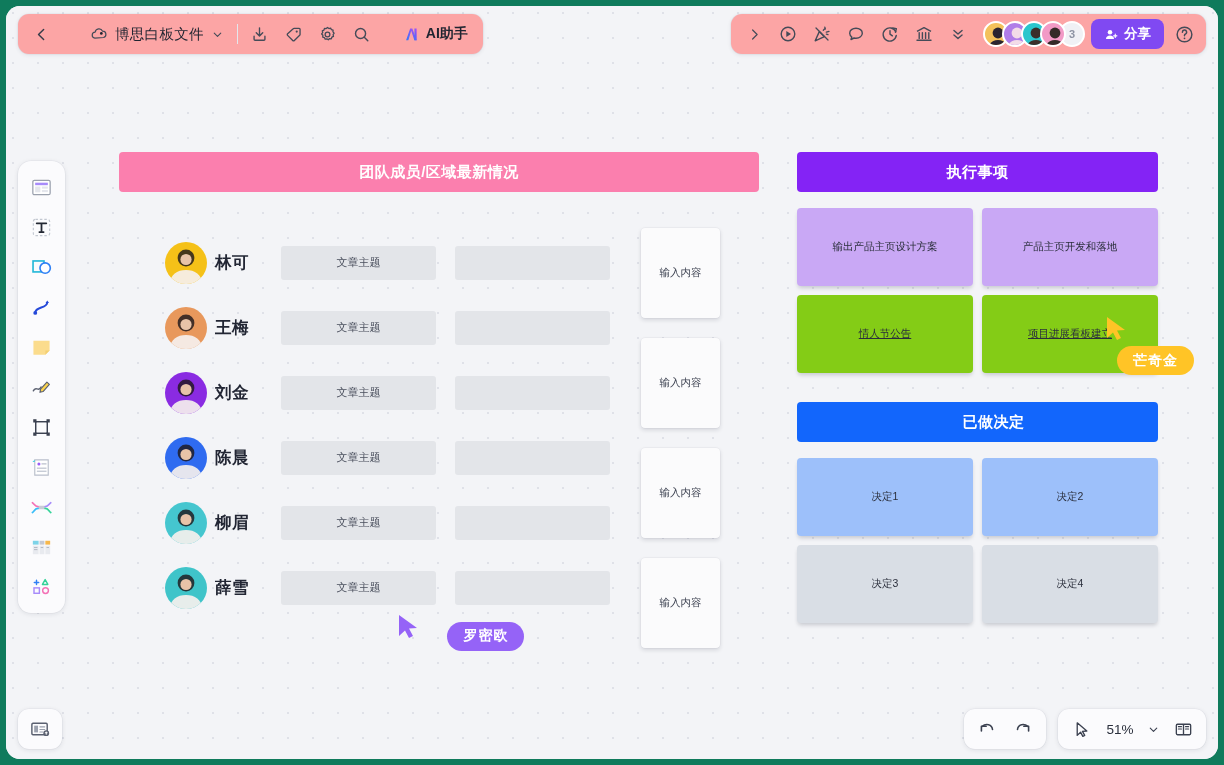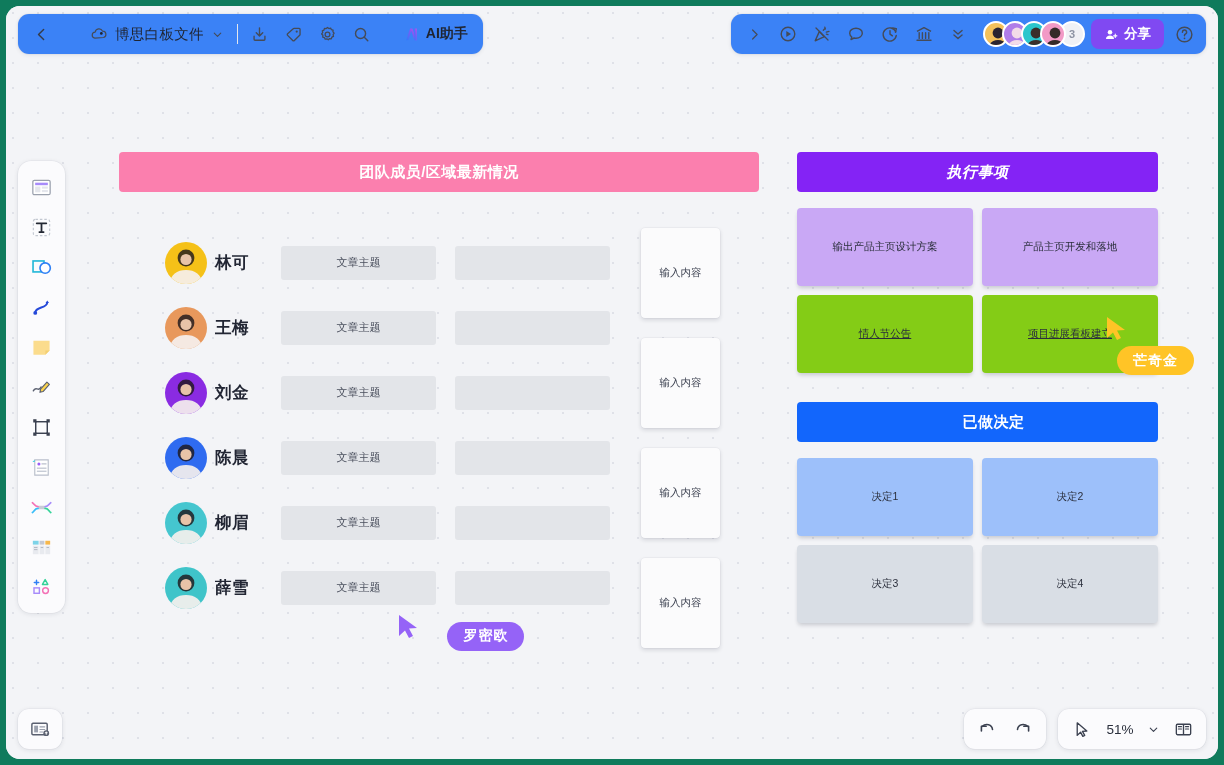--- a/index.html
+++ b/index.html
@@ -21,21 +21,21 @@
     background-color:#f3f4f7;
     background-image:
        radial-gradient(circle at 1px 1px, #dfe1e8 1.1px, transparent 1.2px);
     background-size:25px 25px;
     background-position:6px 6px;
   }
 
   
   .topbar {
     position:absolute; top:8px; height:40px;
-    background:#3b82f6; border-radius:11px;
+    background:#fca5a5; border-radius:11px;
     box-shadow:0 1px 4px rgba(24,29,51,.09), 0 0 0 .6px rgba(24,29,51,.05);
     display:flex; align-items:center;
   }
   #topbar-left { left:12px; padding:0 6px; }
   #topbar-right { right:12px; padding:0 6px; }
 
   .tb-btn {
     width:34px; height:32px; border-radius:7px;
     display:flex; align-items:center; justify-content:center;
     color:#3c4250; cursor:pointer;
@@ -248,21 +248,21 @@
   </div>
 
   <div id="notes-col">
       <div class="note">输入内容</div>
       <div class="note">输入内容</div>
       <div class="note">输入内容</div>
       <div class="note">输入内容</div>
     </div>
 
   <div id="tasks-board">
-    <div class="board-head" id="tasks-head" style="background: rgb(132, 35, 245); font-style: italic;">执行事项</div>
+    <div class="board-head" id="tasks-head" style="background: rgb(132, 35, 245);">执行事项</div>
     <div class="card-grid" id="tasks-grid">
         <div class="card c-purple-dark">输出产品主页设计方案</div>
         <div class="card c-purple-dark">产品主页开发和落地</div>
         <div class="card c-purple-light">情人节公告</div>
         <div class="card c-purple-light">项目进展看板建立</div>
       </div>
   </div>
 
   <div id="decision-board">
     <div class="board-head" id="decision-head" style="background: rgb(18, 102, 252); padding-left: 32px;">已做决定</div>

